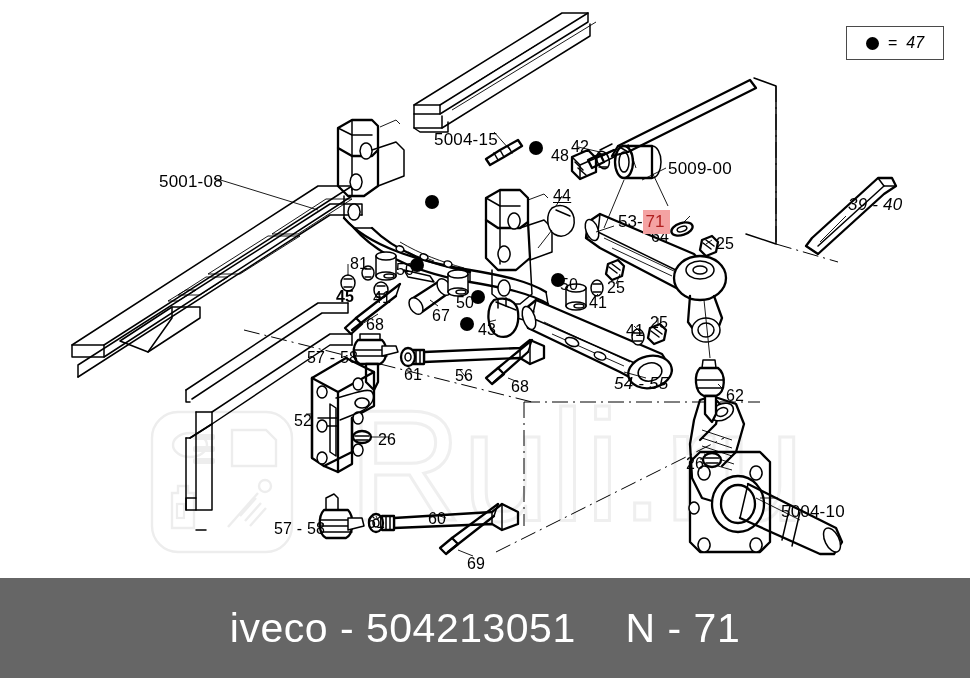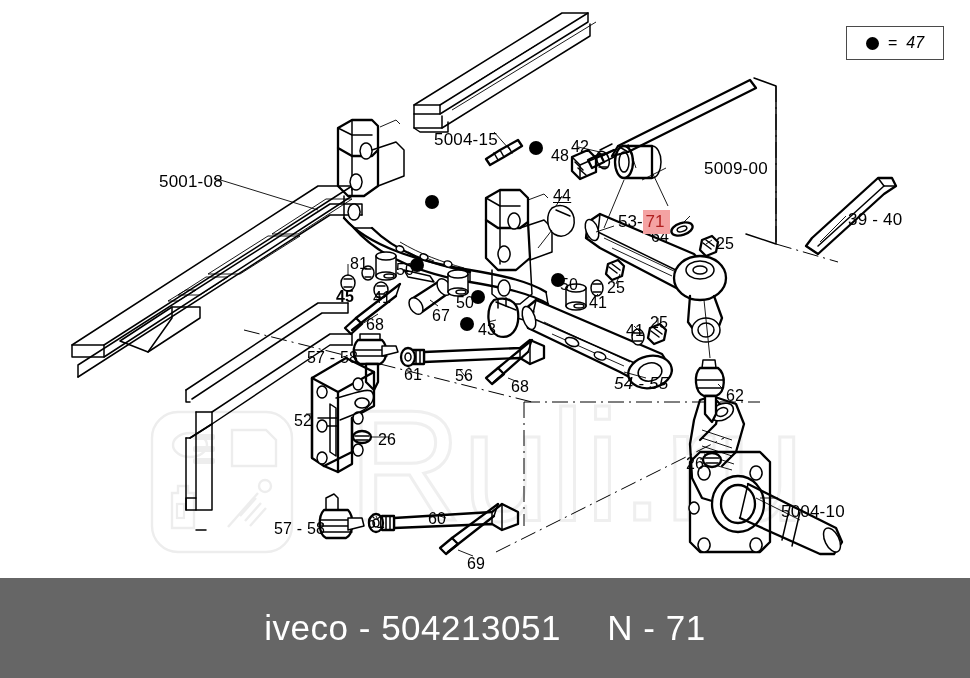--- a/index.html
+++ b/index.html
@@ -41,21 +41,21 @@
   #legend .dot{width:13px;height:13px;border-radius:50%;background:#000;display:inline-block;}
   #legend .eq{font-size:16px;color:#000;}
   #legend .val{font-size:16px;color:#000;font-style:italic;}
 
   
   #caption{
     position:absolute;left:0;top:578px;width:970px;height:100px;
     background:#666666;display:flex;align-items:center;justify-content:center;
   }
   #caption .txt{
-    color:#ffffff;font-size:35px;letter-spacing:.5px;white-space:nowrap;
+    color:#ffffff;font-size:41px;letter-spacing:.5px;white-space:nowrap;
     font-family:"Liberation Sans","DejaVu Sans",sans-serif;
   }
   #caption .gap{display:inline-block;width:26px;}
 </style>
 </head>
 <body>
 
 <div id="sheet" style="background: rgb(255, 255, 255);">
 
   <div id="canvas">
@@ -466,22 +466,22 @@
         <path class="lead" d="M518 382 L508 378"></path>
         <path class="lead" d="M473 556 L458 550"></path>
         <path class="lead" d="M440 516 L446 518"></path>
         <path class="lead" d="M624 372 L646 378"></path>
       </g>
     </svg>
 
     <div id="callouts">
         <div class="lbl big" style="left: 159px; top: 173px;">5001-08</div>
         <div class="lbl big" style="left: 434px; top: 131px;">5004-15</div>
-        <div class="lbl big" style="left: 668px; top: 160px; margin-left: 36px;">5009-00</div>
-        <div class="lbl big" style="left: 848px; top: 211px;">39 - 40</div>
+        <div class="lbl big" style="left: 668px; top: 160px;">5009-00</div>
+        <div class="lbl big" style="left: 848px; top: 196px; font-style: italic;">39 - 40</div>
         <div class="lbl big" style="left: 614px; top: 375px; font-style: italic;">54 - 55</div>
         <div class="lbl big" style="left: 781px; top: 495px; margin-top: 8px;">5004-10</div>
         <div class="lbl" style="left: 551px; top: 148px;">48</div>
         <div class="lbl" style="left: 571px; top: 139px;">42</div>
         <div class="lbl" style="left: 553px; top: 188px; text-decoration: underline;">44</div>
         <div class="lbl" style="left: 651px; top: 207px; margin-top: 22px;">64</div>
         <div class="lbl" style="left: 716px; top: 236px;">25</div>
         <div class="lbl" style="left: 350px; top: 256px;">81</div>
         <div class="lbl" style="left: 396px; top: 262px;">50</div>
         <div class="lbl" style="left: 336px; top: 289px; font-weight: bold;">45</div>

